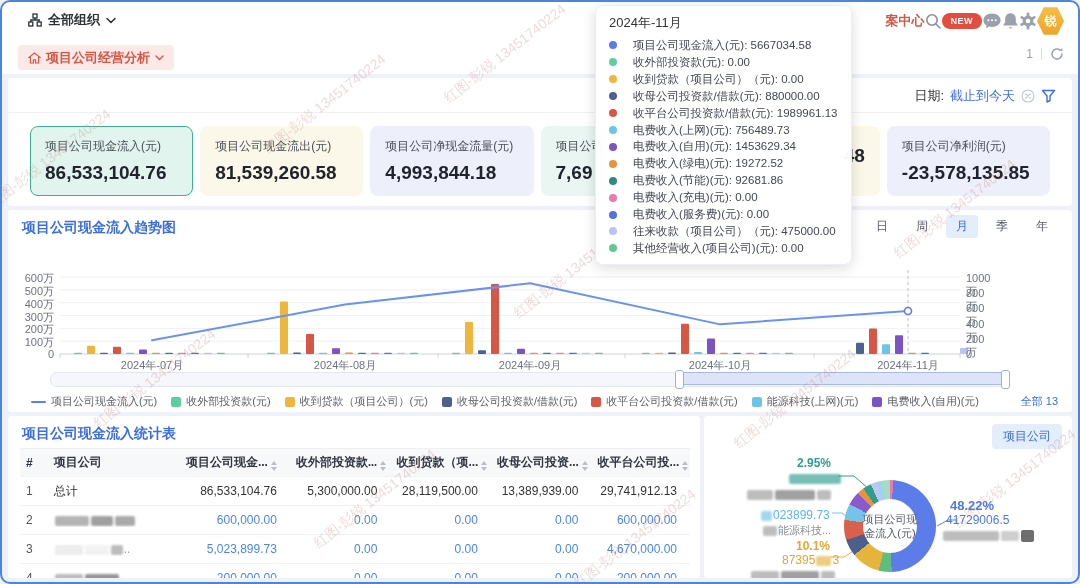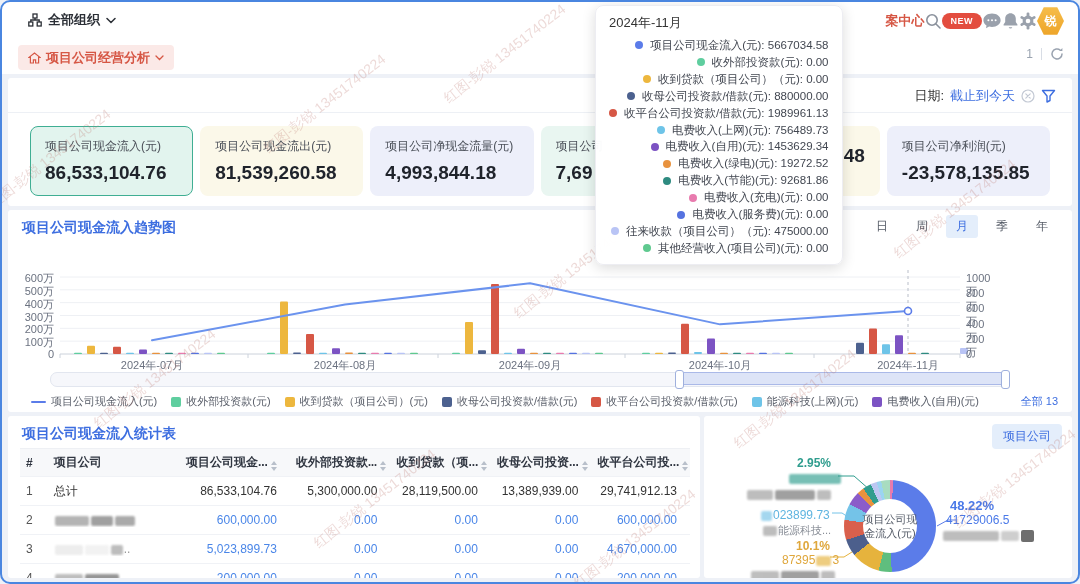--- a/index.html
+++ b/index.html
@@ -78,21 +78,21 @@
   .donut-center{position:absolute;left:154px;top:88px;width:64px;height:44px;display:flex;align-items:center;justify-content:center;
                 text-align:center;font-size:11px;color:#555c68;word-break:break-all;line-height:1.3;}
   .co{position:absolute;font-size:12px;white-space:nowrap;}
   .co.b{font-weight:bold;}
   .tealc{color:#2f9d8e;} .lbc{color:#5fb4e0;} .ylc{color:#dfa73c;} .bluec{color:#4a79e8;}
   .grayc{color:#8a8f98;font-size:11px;}
   
   .tooltip{position:absolute;left:595px;top:5px;z-index:50;background:rgba(255,255,255,.97);border:1px solid #ededf2;
            border-radius:8px;box-shadow:0 3px 14px rgba(0,0,0,.14);padding:8px 13px 7px;}
   .tt-title{font-size:13px;color:#333;margin-bottom:5px;}
-  .tt-row{display:flex;align-items:center;gap:7px;font-size:11.5px;color:#424751;line-height:16.9px;white-space:nowrap;justify-content:flex-end;}
+  .tt-row{display:flex;align-items:center;gap:16px;font-size:11.5px;color:#424751;line-height:16.9px;white-space:nowrap;}
   .dot{width:8px;height:8px;border-radius:50%;flex:none;}
   .wm{position:absolute;font-size:14px;color:rgba(190,122,116,.28);transform:rotate(-38deg);white-space:nowrap;z-index:45;pointer-events:none;}
   svg{display:block;}
 </style>
 </head>
 <body>
 
 <div class="topbar">
   <div class="org">
     <span>

